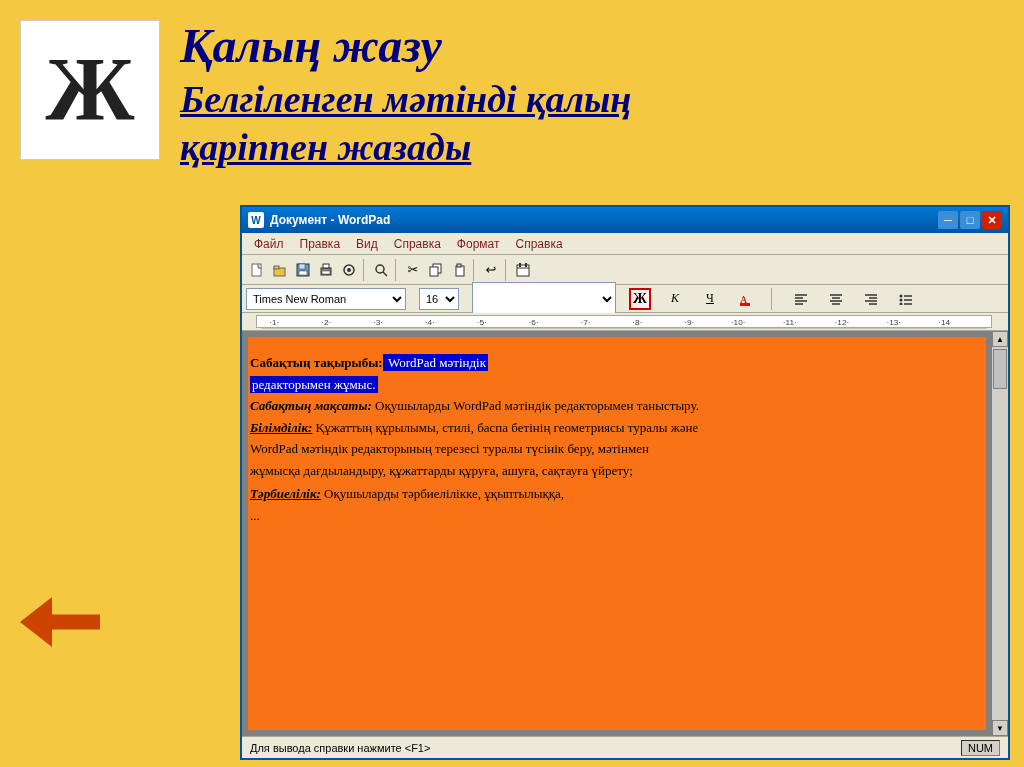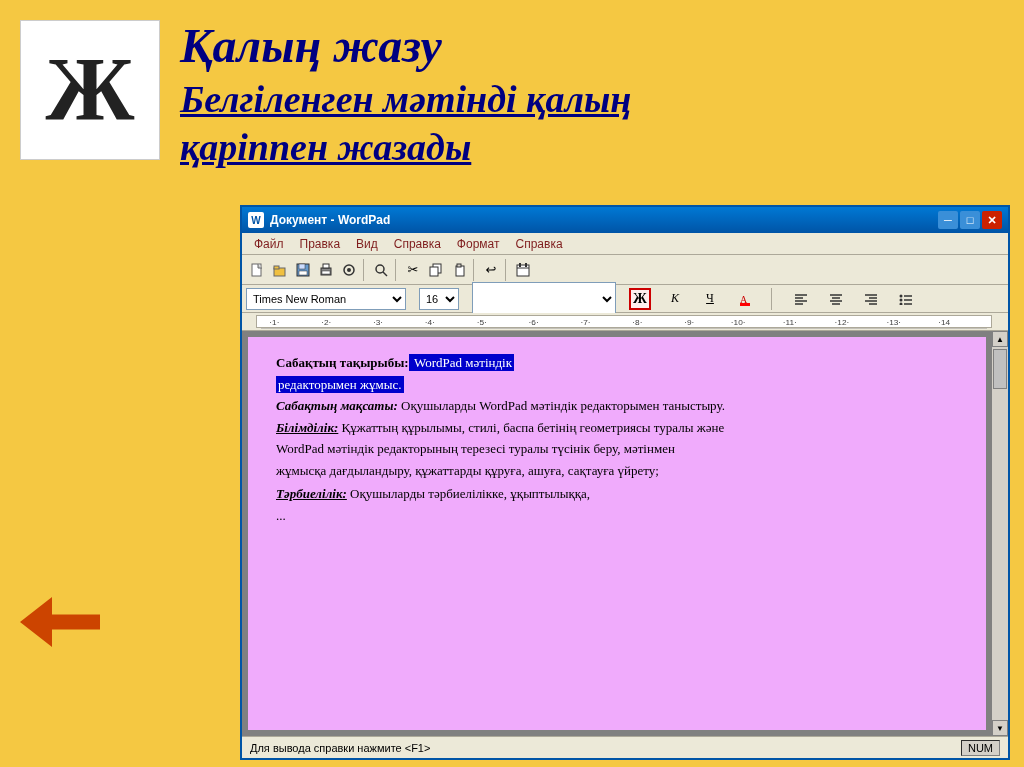--- a/index.html
+++ b/index.html
@@ -278,22 +278,22 @@
     }
 
     .document-area {
       flex: 1;
       background: #808080;
       padding: 6px;
       overflow-y: auto;
     }
 
     .document-page {
-      background: #f0abfc;
-      padding: 16px 28px;
+      background: #f97316;
+      padding: 16px 2px;
       min-height: 100%;
       font-family: 'Times New Roman', serif;
       font-size: 13px;
       line-height: 1.5;
     }
 
     .scrollbar-v {
       width: 16px;
       background: #D4D0C8;
       display: flex;

